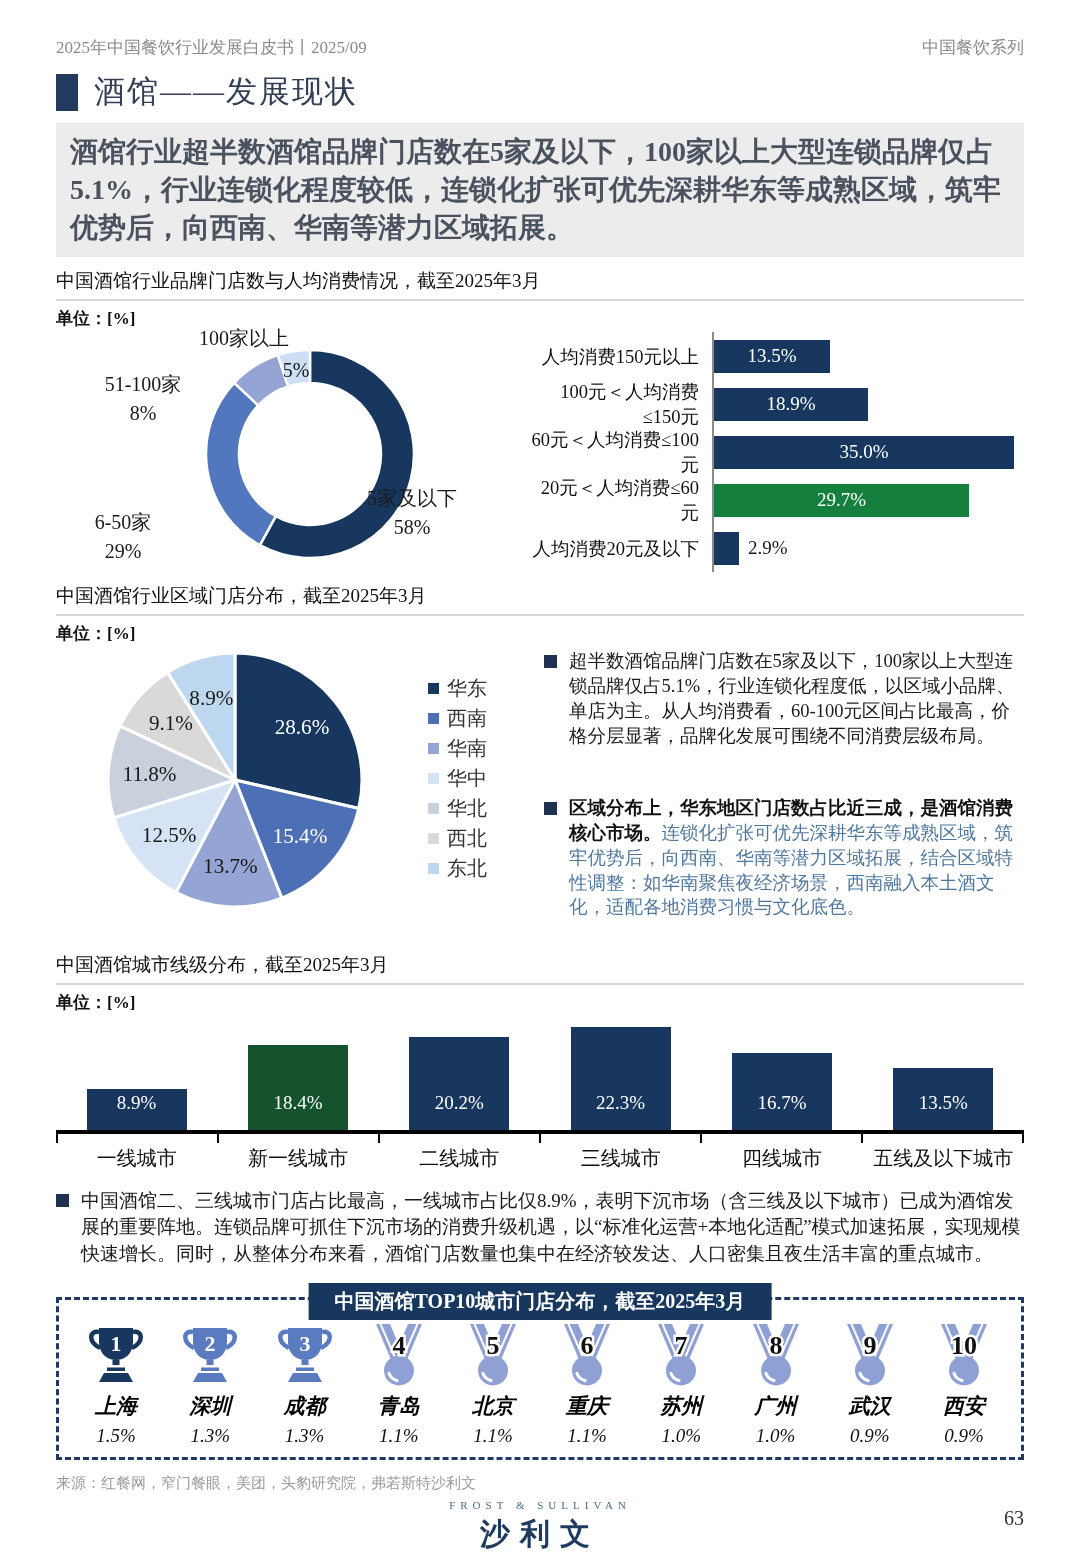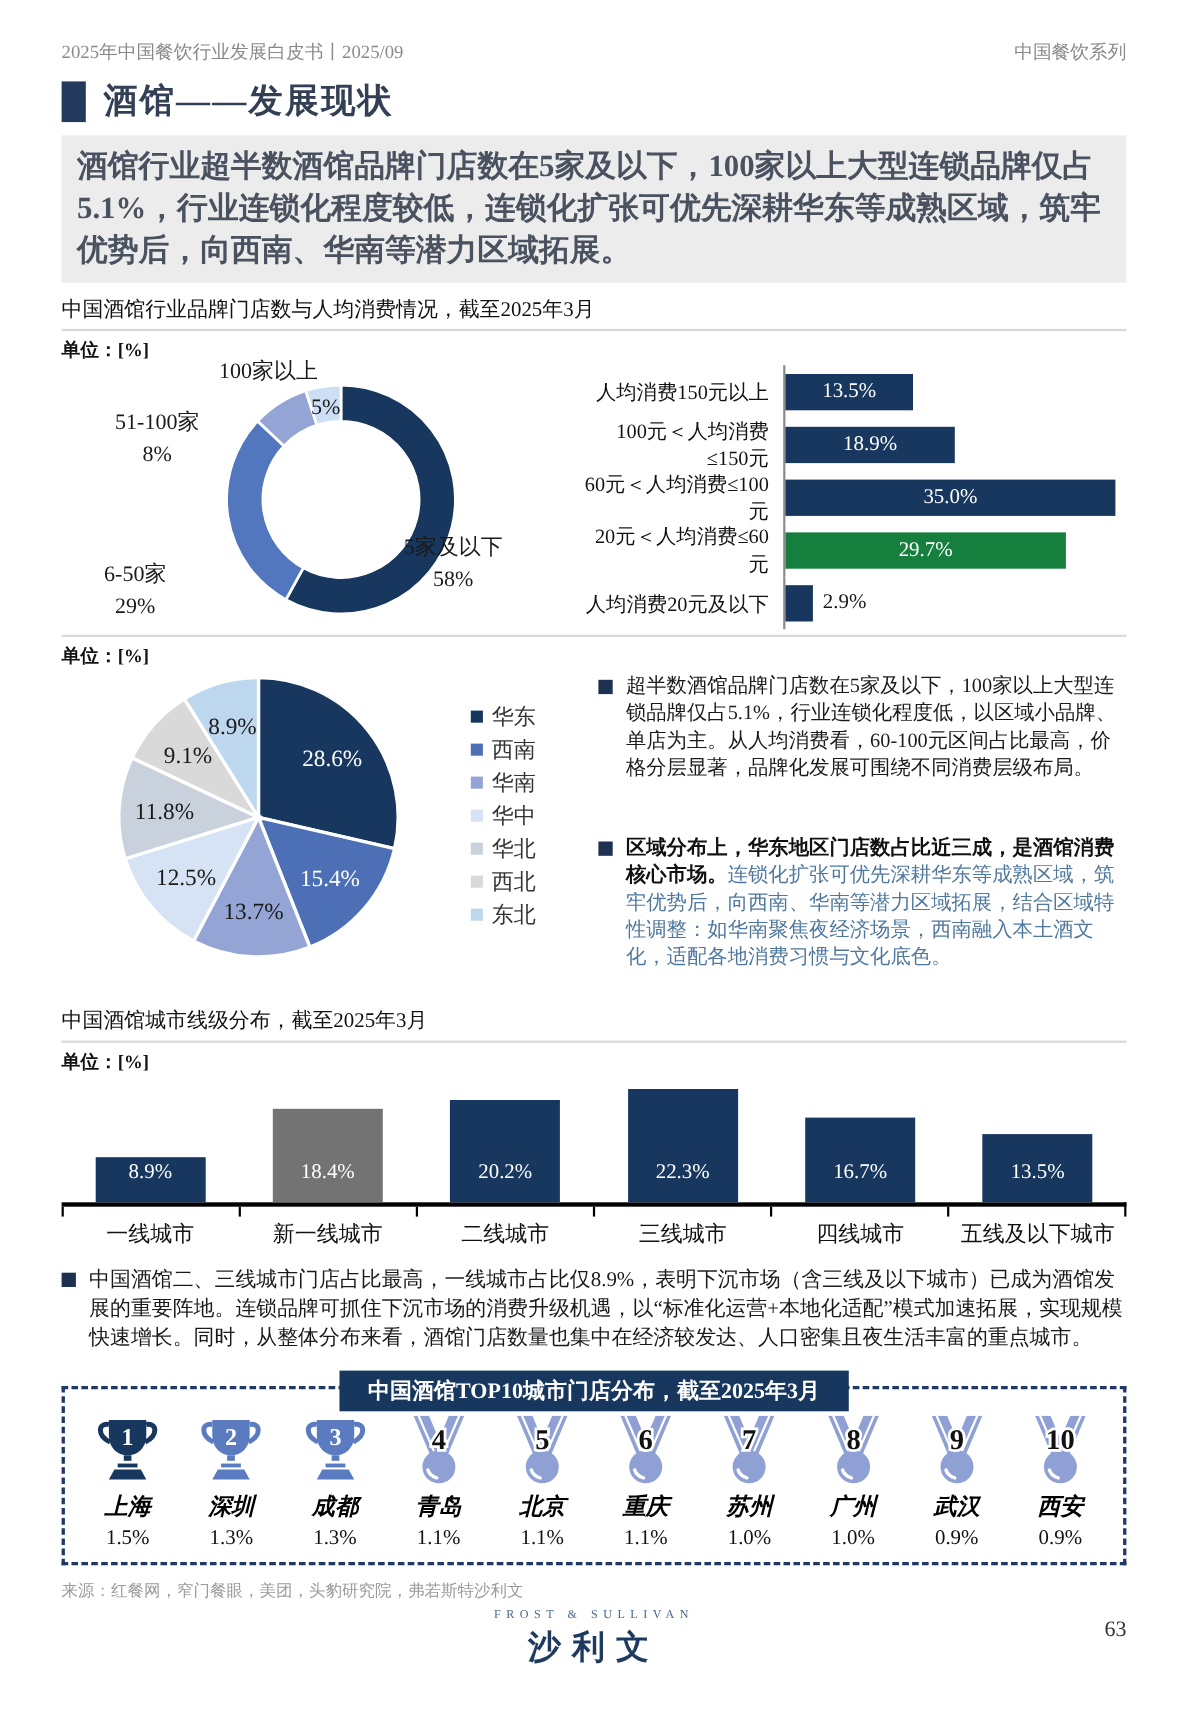--- a/index.html
+++ b/index.html
@@ -4,21 +4,21 @@
 <style>
   * { margin:0; padding:0; box-sizing:border-box; }
   html,body { width:1080px; height:1560px; background:#fff; overflow:hidden;
     font-family:"Liberation Serif","DejaVu Serif",serif; color:#1a1a1a; }
   .page { position:relative; width:1080px; height:1560px; padding:36px 56px 0; }
 
   .doc-header { display:flex; justify-content:space-between; color:#8a8a8a; font-size:17px; }
 
   .h1row { display:flex; align-items:center; margin-top:12px; }
   .h1sq { width:22px; height:37px; background:#24395E; margin-right:16px; }
-  .h1 { font-size:31px; font-weight:bold; color:#333F54; letter-spacing:2px; }
+  .h1 { font-size:31px; font-weight:normal; color:#333F54; letter-spacing:2px; }
 
   .summary { margin-top:10px; background:#ECECEC; color:#4A5260; font-weight:bold;
     font-size:28px; line-height:1.36; padding:10px 14px; }
 
   .ctitle { margin-top:11px; font-size:19px; color:#111; }
   .rule { border-top:2px solid #D8D8D8; margin-top:5px; }
   .unit { margin-top:6px; font-size:17px; font-weight:bold; color:#111; }
 
   
   .c1body { display:flex; margin-top:2px; height:240px; }
@@ -64,21 +64,21 @@
   .citybullet { display:flex; margin-top:16px; font-size:19px; line-height:1.38; }
 
   
   .topbox { position:relative; margin-top:30px; border:3px dashed #1F3864; padding:24px 10px 10px; }
   .topbanner { position:absolute; top:-17px; left:50%; transform:translateX(-50%);
     background:#17375E; color:#fff; font-size:20px; font-weight:bold; padding:5px 26px; white-space:nowrap; }
   .topcols { display:flex; }
   .tcol { flex:1; text-align:center; }
   .ticon svg { display:block; margin:0 auto; }
   .tname { font-size:21px; font-weight:bold; font-style:italic; margin-top:4px; color:#000000; }
-  .tval { font-size:19px; margin-top:5px; color:#111; }
+  .tval { font-size:19px; font-style:italic; margin-top:5px; color:#111; }
 
   .source { margin-top:14px; font-size:15px; color:#9b9b9b; }
   .footer { position:relative; margin-top:6px; text-align:center; }
   .flogo-top { font-size:11px; letter-spacing:5px; color:#4A6A8C; }
   .flogo-main { font-size:30px; font-weight:bold; letter-spacing:10px; color:#1E3A5F; margin-top:3px; }
   .pagenum { position:absolute; right:0; top:8px; font-size:20px; color:#333; }
 </style>
 </head>
 <body>
 
@@ -161,20 +161,21 @@
         <div class="hrow">
           <div class="hlabel">人均消费20元及以下</div>
           <div class="htrack">
             <div class="hbarbar" style="width: 25px; background: rgb(23, 55, 94);"></div>
             <span class="hval out">2.9%</span>
           </div>
         </div>
       </div>
   </div>
 
+  <div class="ctitle">中国酒馆行业区域门店分布，截至2025年3月</div>
   <div class="rule"></div>
   <div class="unit">单位：[%]</div>
 
   <div class="c2body">
     <div class="pie-area">
       <svg id="pie-svg" width="262" height="262" viewBox="0 0 260 260">
           <path d="M 130 130 L 130 4 A 126 126 0 0 1 252.79038597110872 158.25811587962204 Z" fill="#17375E" stroke="#fff" stroke-width="3"></path>
           <text x="196.50321889901" y="84.06303865851044" text-anchor="middle" font-size="21" fill="#fff">28.6%</text>
           <path d="M 130 130 L 252.79038597110872 158.25811587962204 A 126 126 0 0 1 176.38369363826942 247.15183722191966 Z" fill="#4D6FB5" stroke="#fff" stroke-width="3"></path>
           <text x="194.46076279954136" y="192.4058666505747" text-anchor="middle" font-size="21" fill="#fff">15.4%</text>
@@ -236,21 +237,21 @@
   <div class="rule"></div>
   <div class="unit">单位：[%]</div>
 
   <div id="city-bars">
       <div class="cslot">
         <div class="cbar" style="height: 41px; background: rgb(23, 55, 94);">
           <span class="cval">8.9%</span>
         </div>
       </div>
       <div class="cslot">
-        <div class="cbar" style="height: 85px; background: #737373;">
+        <div class="cbar" style="height: 85px; background: #14532d;">
           <span class="cval">18.4%</span>
         </div>
       </div>
       <div class="cslot">
         <div class="cbar" style="height: 93px; background: rgb(23, 55, 94);">
           <span class="cval">20.2%</span>
         </div>
       </div>
       <div class="cslot">
         <div class="cbar" style="height: 103px; background: rgb(23, 55, 94);">

